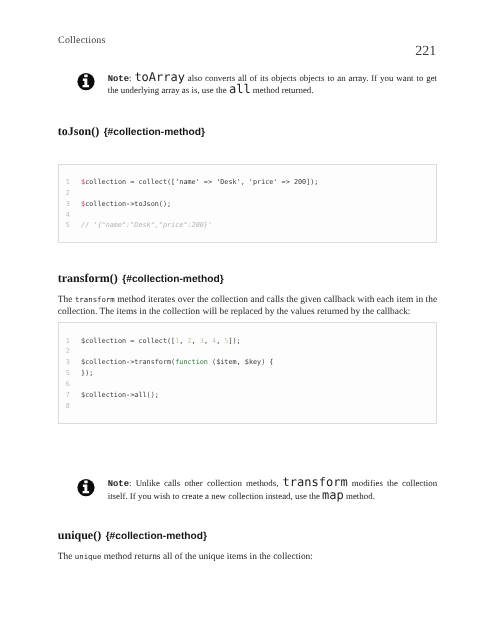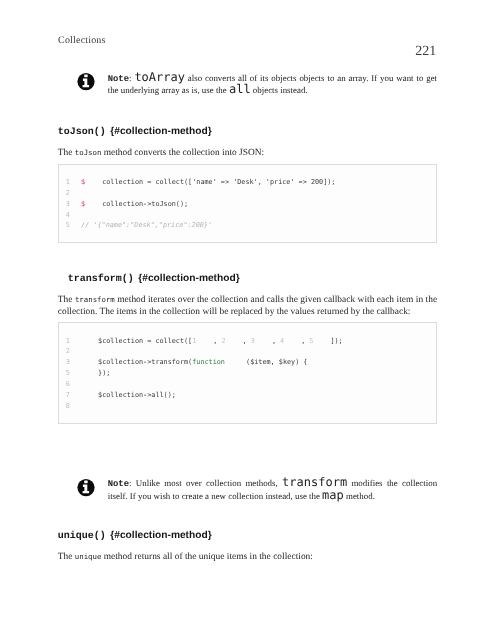--- a/index.html
+++ b/index.html
@@ -15,33 +15,33 @@
 
   .note{position:relative;}
   .note-ico{position:absolute;left:19.2px;top:1.4px;width:18px;height:18px;}
   .note-body{margin-left:49.9px;font-size:8.9px;line-height:10.2px;color:#222;
              text-align:justify;text-justify:inter-word;}
   .note-body b{font-weight:bold;font-family:Liberation Mono, monospace;}
   .note-body .m{font-size:12px;}
 
   h2.sec{margin:0;font-weight:700;font-family:"Liberation Sans",sans-serif;
          font-size:10.2px;line-height:11px;color:#151515;}
-  h2.sec .mm{font-family:Liberation Mono, monospace;font-size:10px;font-weight:700;margin-right:4.5px;}
+  h2.sec .mm{font-family:Liberation Serif, serif;font-size:12px;font-weight:700;margin-right:4.5px;}
 
   p.body{margin:0;font-size:9.4px;line-height:11.8px;color:#1d1d1d;text-align:justify;letter-spacing:0.02px;}
 
   code,.m{font-family:"DejaVu Sans Mono",monospace;font-size:7.36px;letter-spacing:0;}
 
   .code{position:absolute;left:57.8px;border:1px solid #dcdcdc;background:#fdfdfd;
         box-sizing:border-box;width:379.3px;padding:12.6px 0 11.0px 0;}
   .code .row{font-family:"DejaVu Sans Mono",monospace;font-size:6.8px;line-height:10.85px;
              white-space:pre;color:#3a3a3a;padding-left:0px;}
   .code .g{color:#bdbdbd;display:inline-block;width:12px;text-align:right;
            margin-left:-0.9px;margin-right:11.2px;-webkit-user-select:none;}
-  .txt{color:#3a3a3a;margin-left:17px;}
+  .txt{color:#3a3a3a;}
   .var{color:#e0315b;}
   .kw{color:#2f7d43;text-align:center;}
   .num{color:#c9c4ae;}
   .cmt{color:#b4b4b4;font-style:italic;}
   .cmtnum{color:#c6c1ab;font-style:italic;}
 </style>
 </head>
 <body>
 
 <div class="page">
@@ -51,41 +51,38 @@
 
   <div class="col note" style="top:72.0px;">
     <span class="note-ico">
       <svg width="18" height="18" viewBox="0 0 18 18" aria-hidden="true">
         <circle cx="9" cy="8.6" r="8.6" fill="#0b0b0b"></circle>
         <rect x="7.2" y="1.5" width="3.5" height="2.7" rx="0.6" fill="#ffffff"></rect>
         <path d="M5.9 5.6 H10.3 V12.0 H12.1 V14.3 H5.6 V12.0 H7.4 V8.0 H5.9 Z" fill="#ffffff"></path>
       </svg>
     </span>
     <div class="note-body">
-      <b>Note</b><span>: </span><code class="m">toArray</code><span> also converts all of its objects objects to an array. If you want to get the underlying array as is, use the </span><code class="m">all</code><span> objects instead.</span>
+      <b>Note</b><span>: </span><code class="m">toArray</code><span> also converts all of its objects objects to an array. If you want to get the underlying array as is, use the </span><code class="m">all</code><span> method returned.</span>
     </div>
   </div>
 
   <h2 class="sec col" style="top:125.8px;">
     <span class="mm">toJson()</span><span>{#collection-method}</span>
   </h2>
 
-  <p class="body col" style="top:147.2px;">
-    <span>The </span><code class="m">toJson</code><span> method converts the collection into JSON:</span>
-  </p>
 
   <div class="code" id="code1" style="top:163.5px;">
       <div class="row"><span class="g">1</span><span class="var">$</span><span class="txt">collection = collect(['name' =&gt; 'Desk', 'price' =&gt; 200]);</span></div>
       <div class="row"><span class="g">2</span></div>
       <div class="row"><span class="g">3</span><span class="var">$</span><span class="txt">collection-&gt;toJson();</span></div>
       <div class="row"><span class="g">4</span></div>
       <div class="row"><span class="g">5</span><span class="cmt">// '{"name":"Desk","price":200}'</span></div>
     </div>
 
-  <h2 class="sec col" style="top:273px;margin-left:10px;">
+  <h2 class="sec col" style="top:273px;">
     <span class="mm">transform()</span><span>{#collection-method}</span>
   </h2>
 
   <p class="body col" style="top:294.0px;">
     <span>The </span><code class="m">transform</code><span> method iterates over the collection and calls the given callback with each item in the collection. The items in the collection will be replaced by the values returned by the callback:</span>
   </p>
 
   <div class="code" id="code2" style="top:322px;">
       <div class="row"><span class="g">1</span><span class="txt">$collection = collect([</span><span class="num">1</span><span class="txt">, </span><span class="num">2</span><span class="txt">, </span><span class="num">3</span><span class="txt">, </span><span class="num">4</span><span class="txt">, </span><span class="num">5</span><span class="txt">]);</span></div>
       <div class="row"><span class="g">2</span></div>
@@ -98,21 +95,21 @@
 
   <div class="col note" style="top:454px;">
     <span class="note-ico">
       <svg width="18" height="18" viewBox="0 0 18 18" aria-hidden="true">
         <circle cx="9" cy="8.6" r="8.6" fill="#0b0b0b"></circle>
         <rect x="7.2" y="1.5" width="3.5" height="2.7" rx="0.6" fill="#ffffff"></rect>
         <path d="M5.9 5.6 H10.3 V12.0 H12.1 V14.3 H5.6 V12.0 H7.4 V8.0 H5.9 Z" fill="#ffffff"></path>
       </svg>
     </span>
     <div class="note-body">
-      <b>Note</b><span>:</span><span> Unlike most over collection methods, </span><code class="m">transform</code><span> modifies the collection itself. If you wish to create a new collection instead, use the </span><code class="m">map</code><span> method.</span>
+      <b>Note</b><span>:</span><span> Unlike calls other collection methods, </span><code class="m">transform</code><span> modifies the collection itself. If you wish to create a new collection instead, use the </span><code class="m">map</code><span> method.</span>
     </div>
   </div>
 
   <h2 class="sec col" style="top:529.7px;">
     <span class="mm">unique()</span><span>{#collection-method}</span>
   </h2>
 
   <p class="body col" style="top:551.0px;">
     <span>The </span><code class="m">unique</code><span> method returns all of the unique items in the collection:</span>
   </p>

